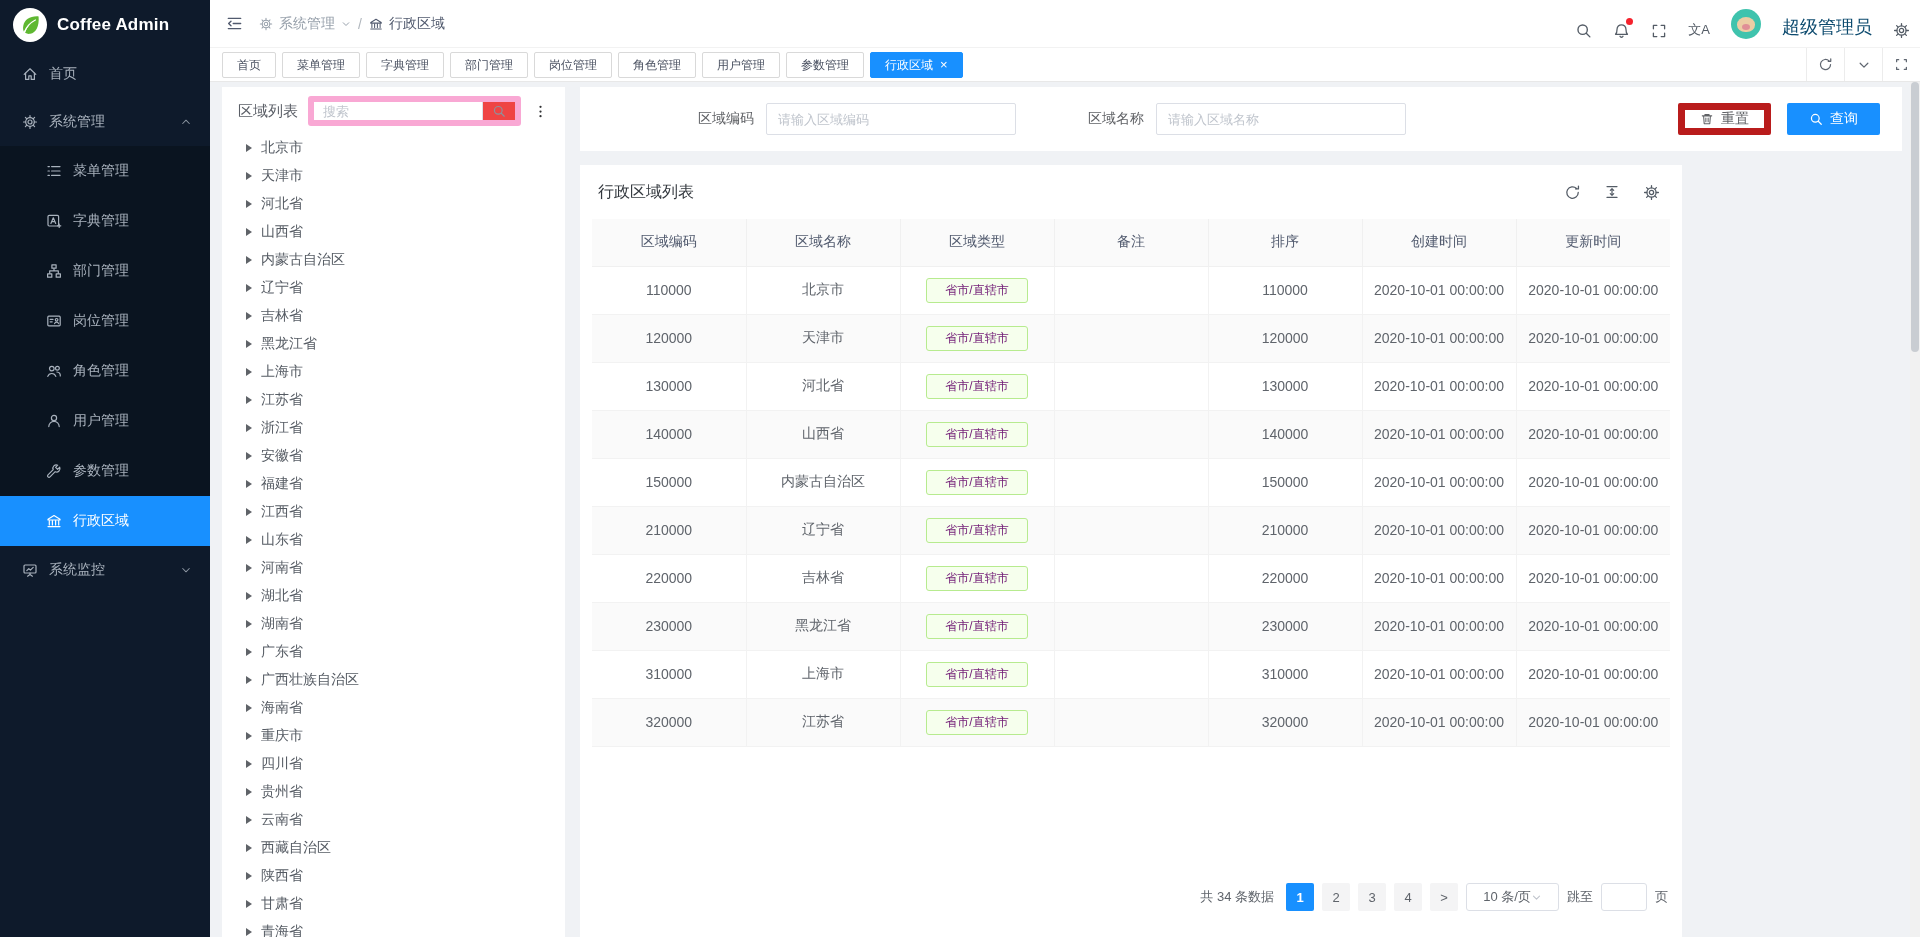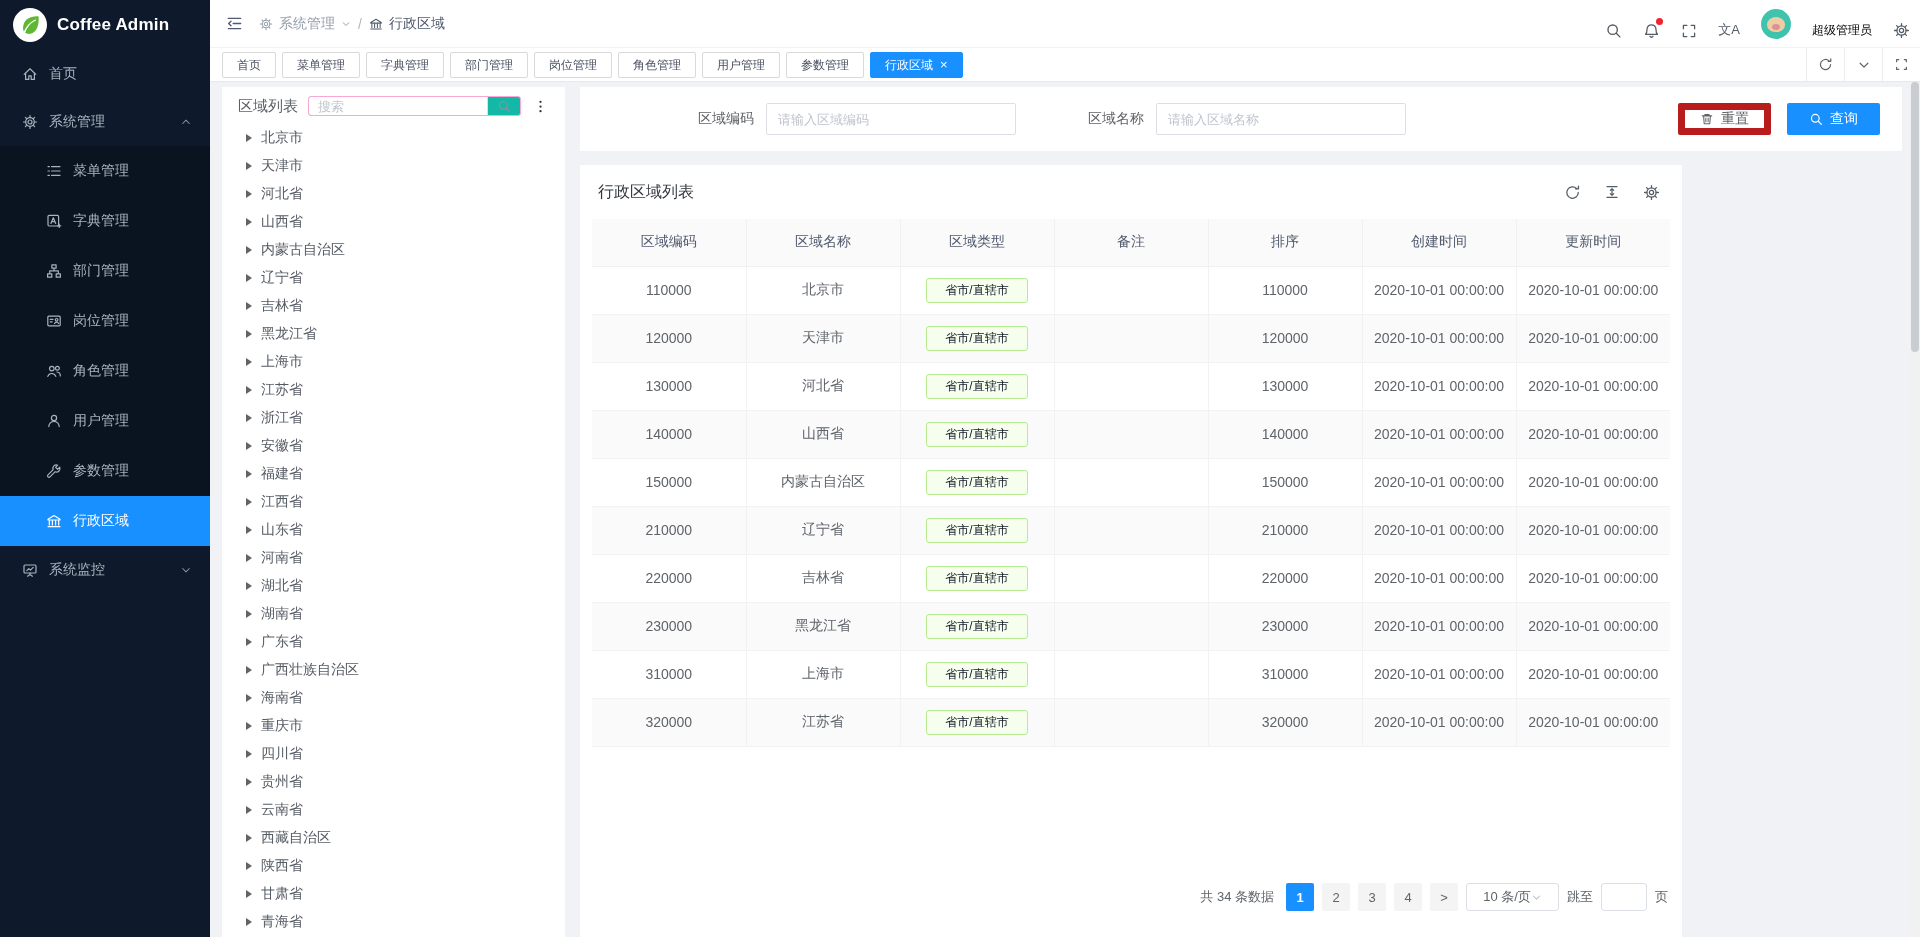--- a/index.html
+++ b/index.html
@@ -29,39 +29,39 @@
   .crumb{display:flex;align-items:center;gap:6px}
   .crumb.page{color:#515a6e}
   .crumb-sep{color:#b0b6bd}
   .header-right{margin-left:auto;display:flex;align-items:flex-end;gap:21px;color:#545c66}
   .hr-btn{position:relative;cursor:pointer;display:flex;align-items:center}
   .bell-dot{position:absolute;right:-3px;top:-4px;width:7px;height:7px;border-radius:50%;background:#f5222d}
   .trans{font-size:13px;color:#545c66}
   .avatar{width:30px;height:30px;border-radius:50%;background:#3fc3ad;position:relative;overflow:hidden;cursor:pointer}
   .avatar::before{content:"";position:absolute;left:6px;top:8px;width:18px;height:15px;background:#eccda4;border-radius:50% 50% 46% 46%}
   .avatar::after{content:"";position:absolute;left:11px;top:15px;width:8px;height:6px;background:#e08f96;border-radius:50%}
-  .user-name{font-size:12px;color:#000000;cursor:pointer}
+  .user-name{font-size:18px;color:#0c4a6e;cursor:pointer}
 
   
   .tabbar{position:absolute;left:210px;top:48px;right:0;height:34px;background:#fff;
     border-bottom:1px solid #e8e8e8;display:flex;align-items:center;padding-left:12px}
   .tabs{display:flex;align-items:center}
   .tab{height:26px;line-height:24px;padding:0 14px;border:1px solid #d9d9d9;border-radius:2px;
     margin-right:6px;font-size:12px;color:#495060;background:#fff;cursor:pointer;white-space:nowrap}
   .tab.active{background:#1890ff;border-color:#1890ff;color:#fff;display:flex;align-items:center;gap:7px}
   .tab-close{font-size:13px;line-height:1;cursor:pointer}
   .tab-controls{margin-left:auto;display:flex;height:100%}
   .tab-ctrl{width:38px;height:100%;display:flex;align-items:center;justify-content:center;
     border-left:1px solid #ececec;color:#5f6670;cursor:pointer}
 
   
   .tree-card{position:absolute;left:222px;top:87px;width:343px;bottom:0;background:#fff;overflow:hidden}
   .tree-head{display:flex;align-items:center;gap:10px;padding:9px 16px 4px 16px}
   .tree-title{font-size:15px;color:#5a5e66;flex:none}
-  .tree-search{flex:1;display:flex;height:20px;border:1px solid #f9a8d4;border-radius:3px;overflow:hidden;background:#14b8a6}
+  .tree-search{flex:1;display:flex;height:30px;border:6px solid #f9a8d4;border-radius:3px;overflow:hidden;background:#ef4444}
   .tree-search input{flex:1;min-width:0;border:none;outline:none;padding:0 9px;font-size:13px;color:#606266;
     font-family:"Liberation Sans","DejaVu Sans",sans-serif}
   .tree-search input::placeholder{color:#bfc4cc}
   .tree-search-btn{width:33px;border-left:1px solid #dcdfe6;display:flex;align-items:center;justify-content:center;color:#8c939d;cursor:pointer}
   .tree-kebab{flex:none;width:18px;display:flex;justify-content:center;color:#303133;cursor:pointer}
   .tree-list{list-style:none;padding-top:4px}
   .tree-item{height:28px;display:flex;align-items:center;padding-left:24px;gap:9px;color:#555b63;cursor:pointer}
   .caret{width:0;height:0;border-left:6px solid #5f6368;border-top:4px solid transparent;border-bottom:4px solid transparent}
 
   
@@ -86,21 +86,21 @@
   .table-tools{margin-left:auto;display:flex;align-items:center;gap:23px;color:#545c66;padding-right:4px}
   .table-tools .tool{cursor:pointer}
   table{width:100%;border-collapse:collapse;table-layout:fixed}
   thead th{background:#fafafa;height:47px;font-size:14px;color:#515a6e;font-weight:500;
     border-bottom:1px solid #f0f0f0;border-right:1px solid #f0f0f0;text-align:center}
   thead th:last-child{border-right:none}
   tbody td{height:48px;text-align:center;font-size:14px;color:#5f646b;
     border-bottom:1px solid #f2f2f2;border-right:1px solid #f2f2f2;overflow:hidden;white-space:nowrap}
   tbody td:last-child{border-right:none}
   tbody tr:nth-child(even) td{background:#fafafa}
-  .badge{display:inline-block;padding:4px 18px;font-size:12px;line-height:1.25;color:#0f172a;
+  .badge{display:inline-block;padding:4px 18px;font-size:12px;line-height:1.25;color:#701a75;
     background:#f6ffed;border:1px solid #b7eb8f;border-radius:3px}
 
   
   .pagination{position:absolute;right:14px;bottom:26px;display:flex;align-items:center;gap:8px;
     font-size:13px;color:#5f646b}
   .pg-total{margin-right:4px}
   .pages{display:flex;gap:8px}
   .page-btn{min-width:28px;height:28px;padding:0 4px;border:none;border-radius:2px;background:#f4f4f5;
     color:#5f646b;font-size:13px;display:flex;align-items:center;justify-content:center;cursor:pointer;
     font-family:"Liberation Sans","DejaVu Sans",sans-serif}

